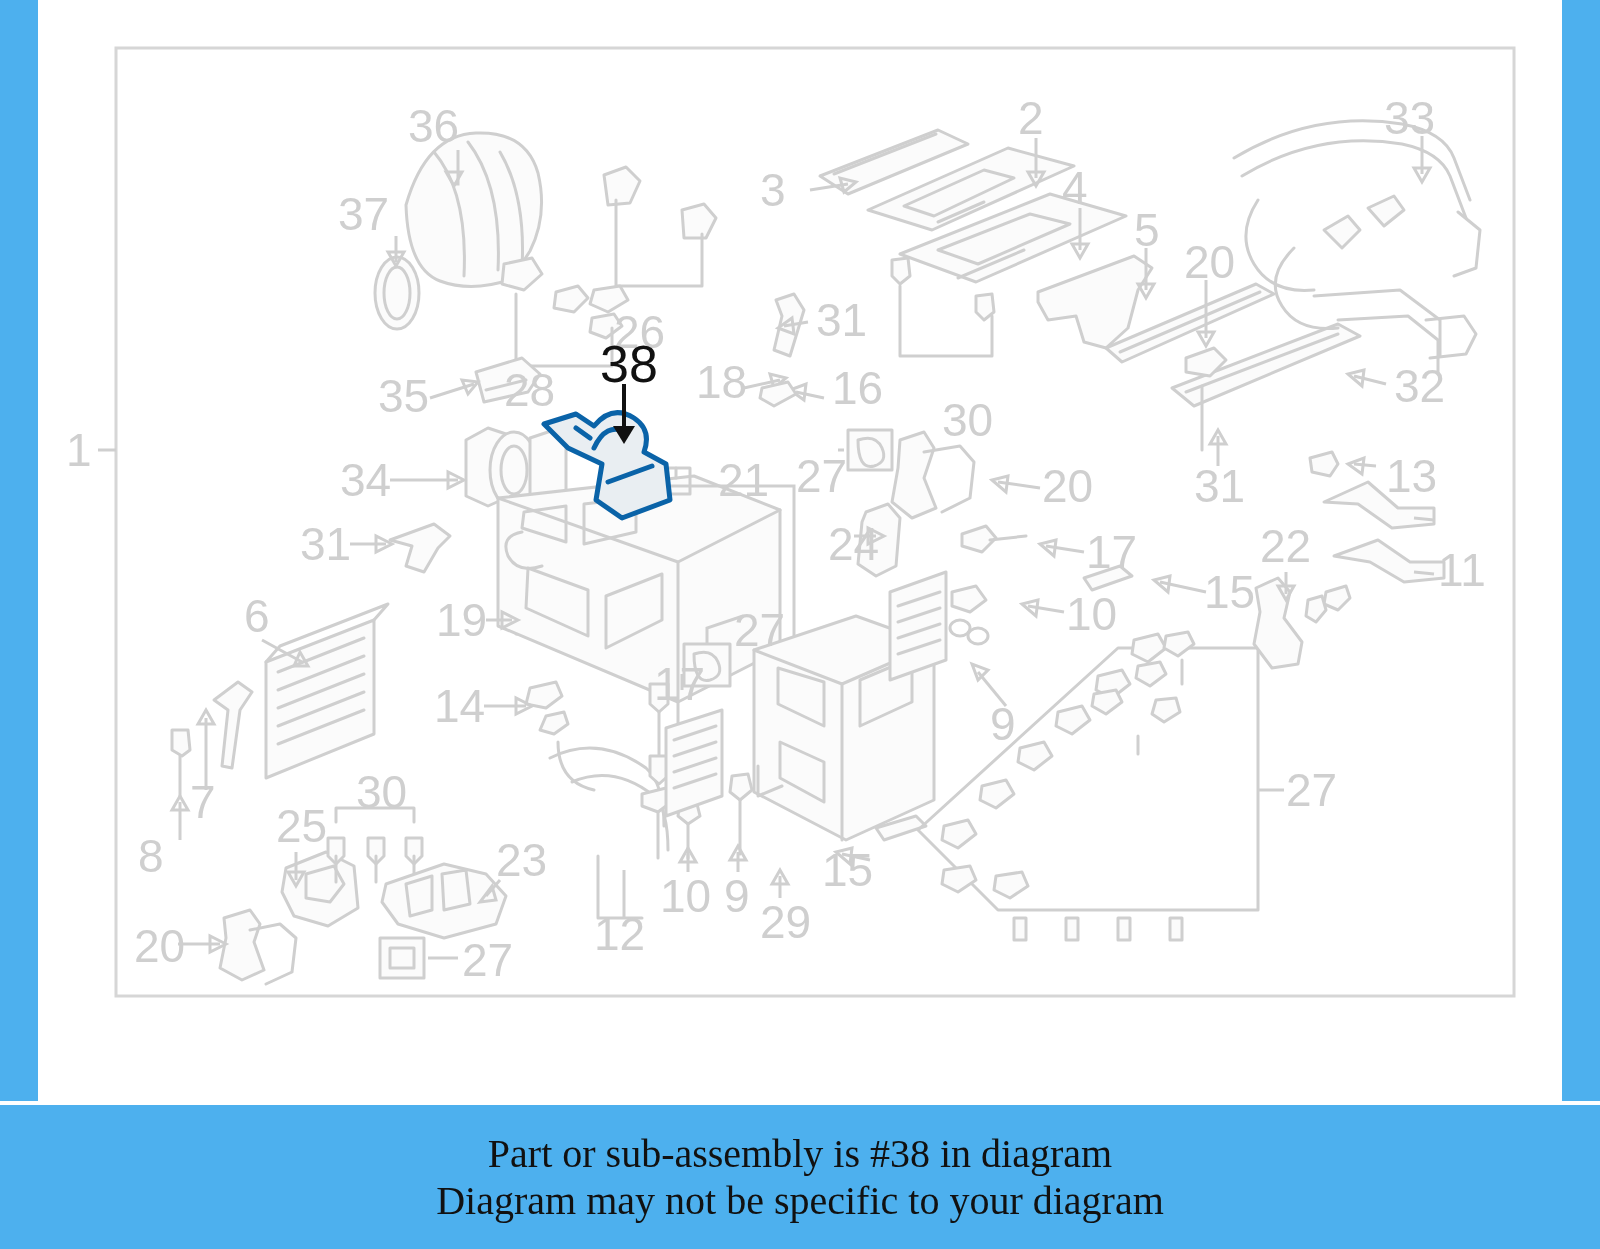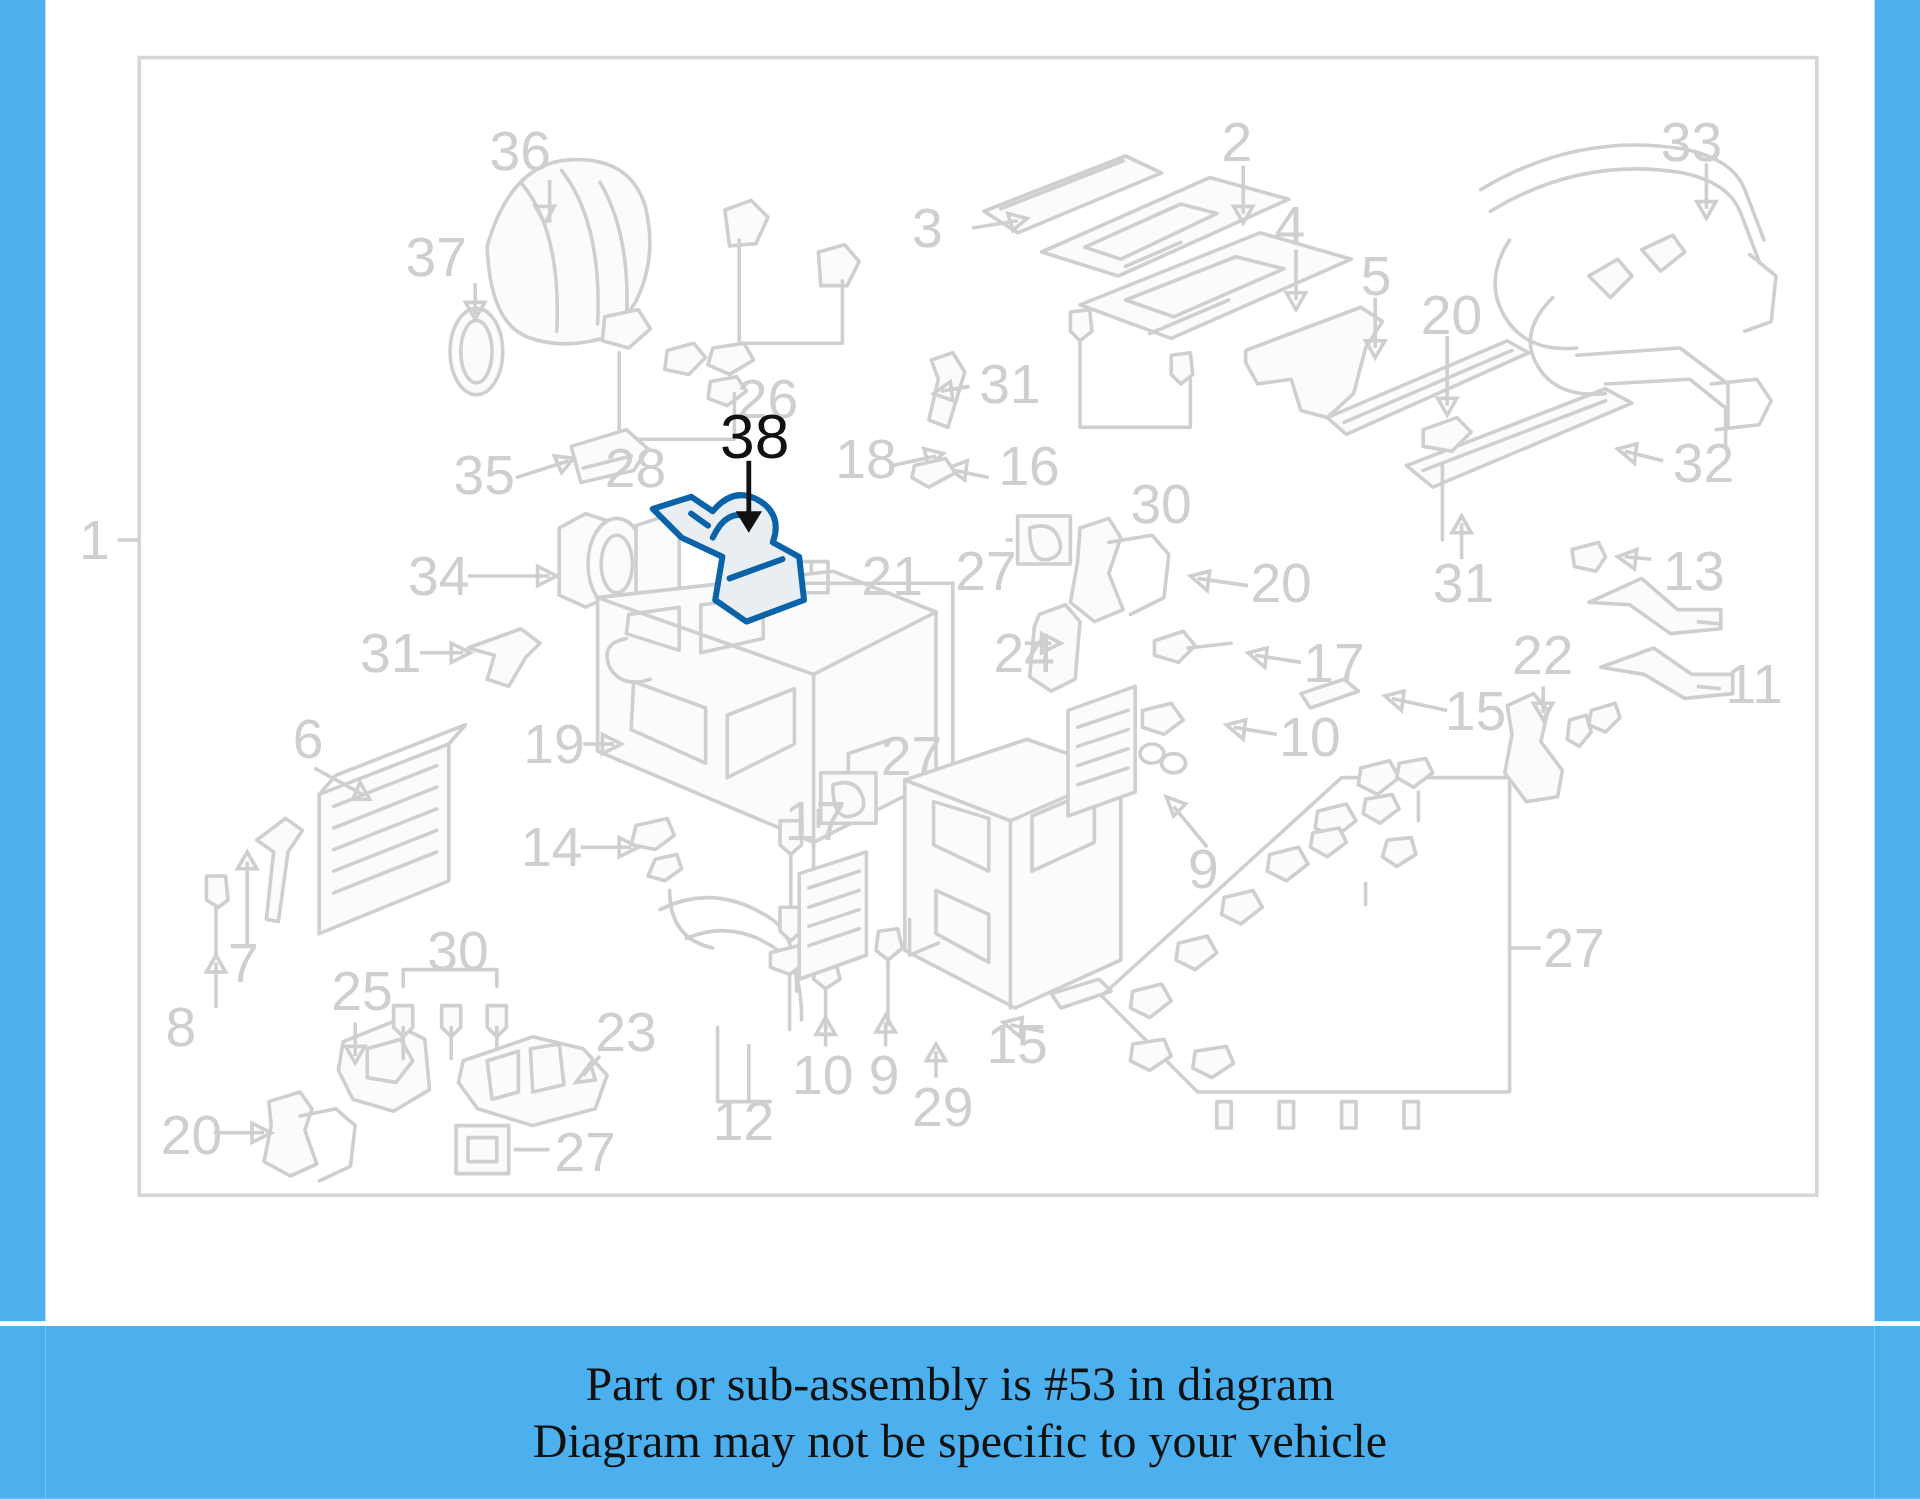--- a/index.html
+++ b/index.html
@@ -609,17 +609,17 @@
       <text class="callout" x="1248" y="806">27</text>
       <text class="callout-hl" x="562" y="382">38</text>
 
     </svg>
   </div>
 
   <div class="cap-corner left"></div>
   <div class="cap-corner right"></div>
 
   <div id="caption-bar">
-    <div class="cap-line">Part or sub-assembly is #53 in diagram</div>
-    <div class="cap-line">Diagram may not be specific to your vehicle</div>
+    <div class="cap-line">Part or sub-assembly is #38 in diagram</div>
+    <div class="cap-line">Diagram may not be specific to your diagram</div>
   </div>
 
 </div>
 
 </body></html>

